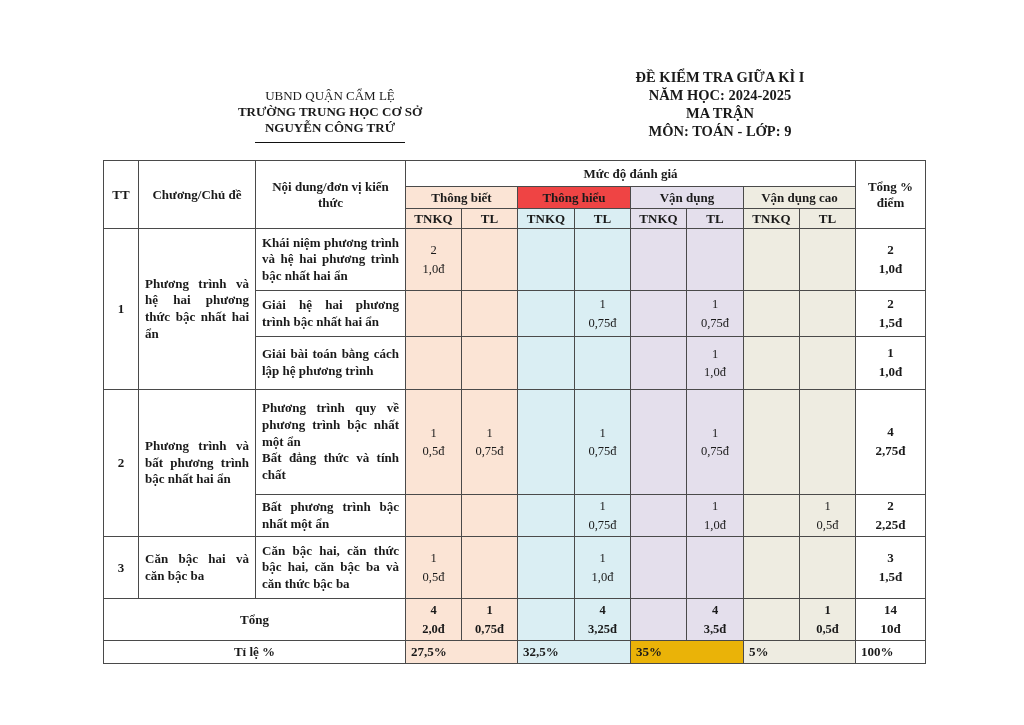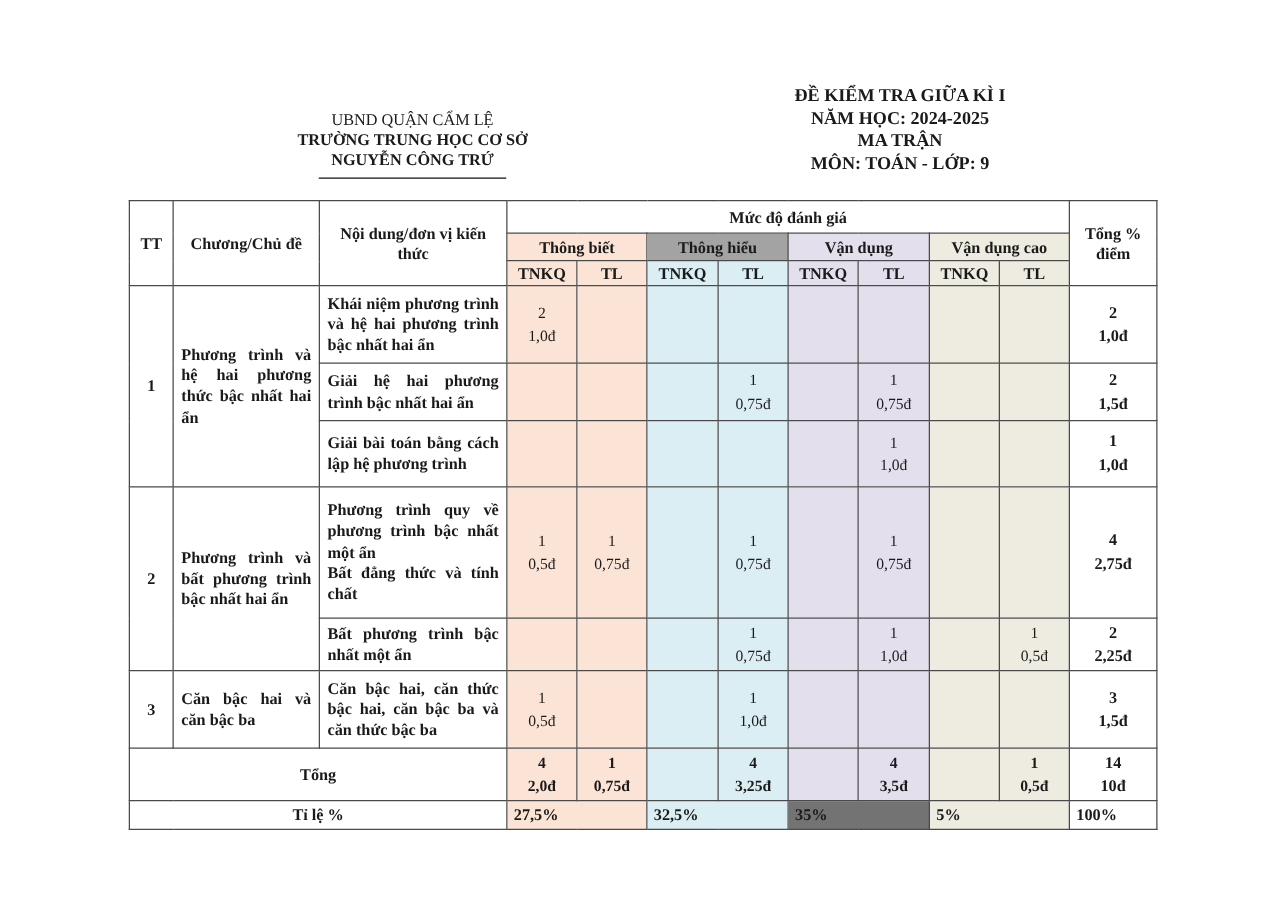--- a/index.html
+++ b/index.html
@@ -91,21 +91,21 @@
     <tbody>
         <tr style="height:26px">
       <th rowspan="3">TT</th>
       <th rowspan="3">Chương/Chủ đề</th>
       <th rowspan="3">Nội dung/đơn vị kiến thức</th>
       <th colspan="8">Mức độ đánh giá</th>
       <th rowspan="3">Tổng % điểm</th>
     </tr>
     <tr style="height:22px">
       <th colspan="2" class="lvl0" style="background-color: rgb(251, 228, 213);">Thông biết</th>
-      <th colspan="2" class="lvl1" style="background-color: #a3a3a3;">Thông hiểu</th>
+      <th colspan="2" class="lvl1" style="background-color: #ef4444;">Thông hiểu</th>
       <th colspan="2" class="lvl2" style="background-color: rgb(228, 223, 236);">Vận dụng</th>
       <th colspan="2" class="lvl3" style="background-color: rgb(238, 236, 225);">Vận dụng cao</th>
     </tr>
     <tr style="height:20px">
       <th class="lvl0" style="background-color: rgb(251, 228, 213);">TNKQ</th>
       <th class="lvl0" style="background-color: rgb(251, 228, 213);">TL</th>
       <th class="lvl1" style="background-color: rgb(218, 238, 243);">TNKQ</th>
       <th class="lvl1" style="background-color: rgb(218, 238, 243);">TL</th>
       <th class="lvl2" style="background-color: rgb(228, 223, 236);">TNKQ</th>
       <th class="lvl2" style="background-color: rgb(228, 223, 236);">TL</th>
@@ -230,19 +230,19 @@
       <td class="v lvl3" style="background-color: rgb(238, 236, 225);">1
 0,5đ</td>
       <td class="totcol">14
 10đ</td>
     </tr>
 
     <tr class="ratiorow" style="height:23px">
       <td colspan="3" class="ratiolabel">Tỉ lệ %</td>
       <td colspan="2" class="lvl0" style="background-color: rgb(251, 228, 213);">27,5%</td>
       <td colspan="2" class="lvl1" style="background-color: rgb(218, 238, 243);">32,5%</td>
-      <td colspan="2" class="lvl2" style="background-color: #737373;">35%</td>
+      <td colspan="2" class="lvl2" style="background-color: #eab308;">35%</td>
       <td colspan="2" class="lvl3" style="background-color: rgb(238, 236, 225);">5%</td>
       <td>100%</td>
     </tr>
   </tbody>
     </table>
 </div>
 
 </body></html>

